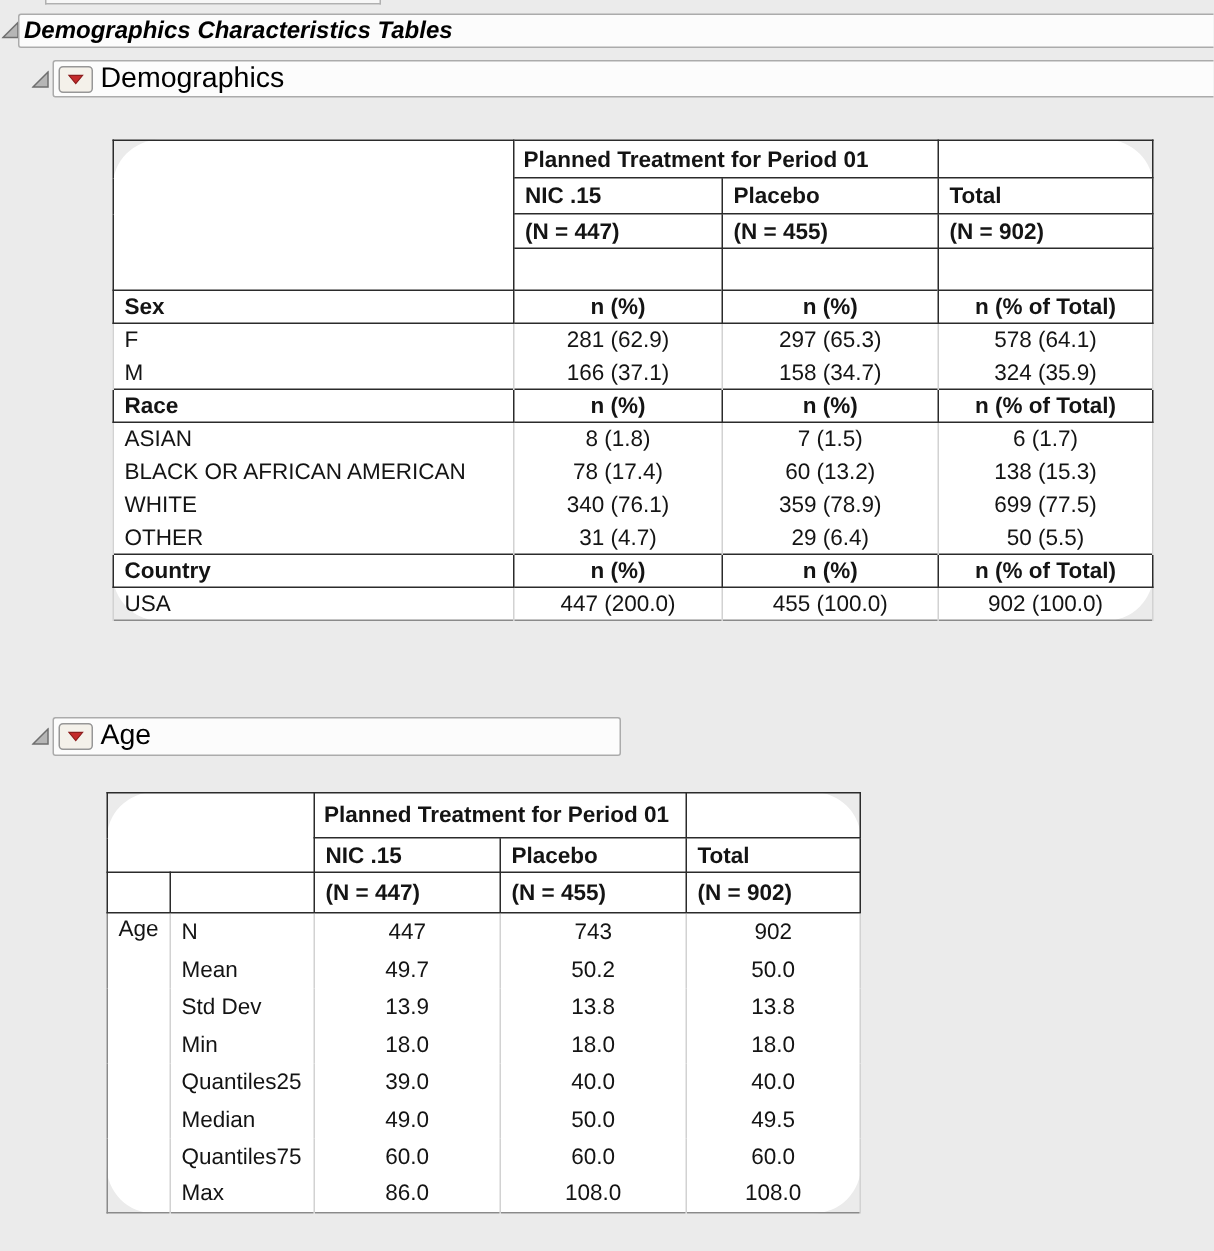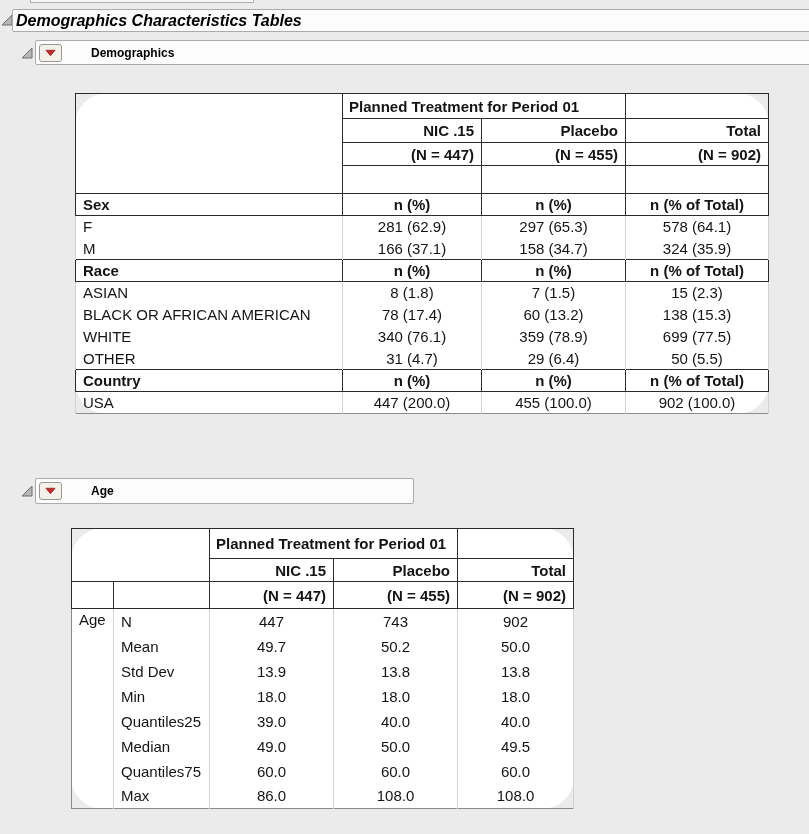--- a/index.html
+++ b/index.html
@@ -24,21 +24,21 @@
   .outline-bar {
     position:absolute; height:23px; background:#fcfcfc;
     border:1px solid #ababab; border-radius:2px;
     display:flex; align-items:center;
   }
   .outline-title { font-weight:bold; font-size:15px; color:#000; white-space:nowrap; }
   #root-bar   { left:12px; top:9px;  right:-3px; height:23px; }
   #root-bar .outline-title { padding-left:3px; font-size:16px;font-style:italic; }
   #demo-bar   { left:35px; top:40px; right:-3px; height:25px; }
   #age-bar    { left:35px; top:478px; width:379px; height:26px; }
-  .section-title { font-weight:bold; font-size:12px;margin-left:24px; }
+  .section-title { font-weight:normal; font-size:19px; }
 
   .disc { position:absolute; width:12px; height:12px; }
   .disc svg { display:block; }
   #disc-root { left:1px;  top:14px; }
   #disc-demo { left:21px; top:47px; }
   #disc-age  { left:21px; top:485px; }
 
   .red-btn {
     width:23px; height:18px; margin:0 5px 0 3px;
     background:#f4f1ea; border:1px solid #979797; border-radius:3px;
@@ -52,21 +52,21 @@
     font-size:15px; color:#141414; table-layout:fixed;border-radius:32px;
   }
   td { padding:0 7px; overflow:hidden; white-space:nowrap; }
   #demo-table { position:absolute; left:75px; top:93px; }
   #age-table  { position:absolute; left:71px; top:528px; }
   #demo-table table { border:1px solid #8a8a8a; width:693px; }
   #age-table  table { border:1px solid #8a8a8a; width:502px; }
 
   
   .hc { border:1px solid #2b2b2b; font-weight:bold; }
-  .h-right  { text-align:right; }
+  .h-right  { }
   .h-left   { text-align:left; padding-left:6px; }
   .corner-cell { border:1px solid #2b2b2b; }
   .vdark { border-left:1px solid #2b2b2b; border-right:1px solid #2b2b2b; }
 
   
   .group-row td {
     border-top:1px solid #2b2b2b; border-bottom:1px solid #2b2b2b;
     border-left:1px solid #2b2b2b; border-right:1px solid #2b2b2b;
     font-weight:bold;
     margin-left:21px;
@@ -169,21 +169,21 @@
       <tr class="group-row r22">
         <td class="g-label">Race</td>
         <td class="g-stat">n (%)</td>
         <td class="g-stat">n (%)</td>
         <td class="g-stat">n (% of Total)</td>
       </tr>
       <tr class="data-row r22">
         <td class="d-label">ASIAN</td>
         <td class="d-val">8 (1.8)</td>
         <td class="d-val">7 (1.5)</td>
-        <td class="d-val">15 (2.3)</td>
+        <td class="d-val">6 (1.7)</td>
       </tr>
       <tr class="data-row r22">
         <td class="d-label">BLACK OR AFRICAN AMERICAN</td>
         <td class="d-val">78 (17.4)</td>
         <td class="d-val">60 (13.2)</td>
         <td class="d-val">138 (15.3)</td>
       </tr>
       <tr class="data-row r22">
         <td class="d-label">WHITE</td>
         <td class="d-val">340 (76.1)</td>

